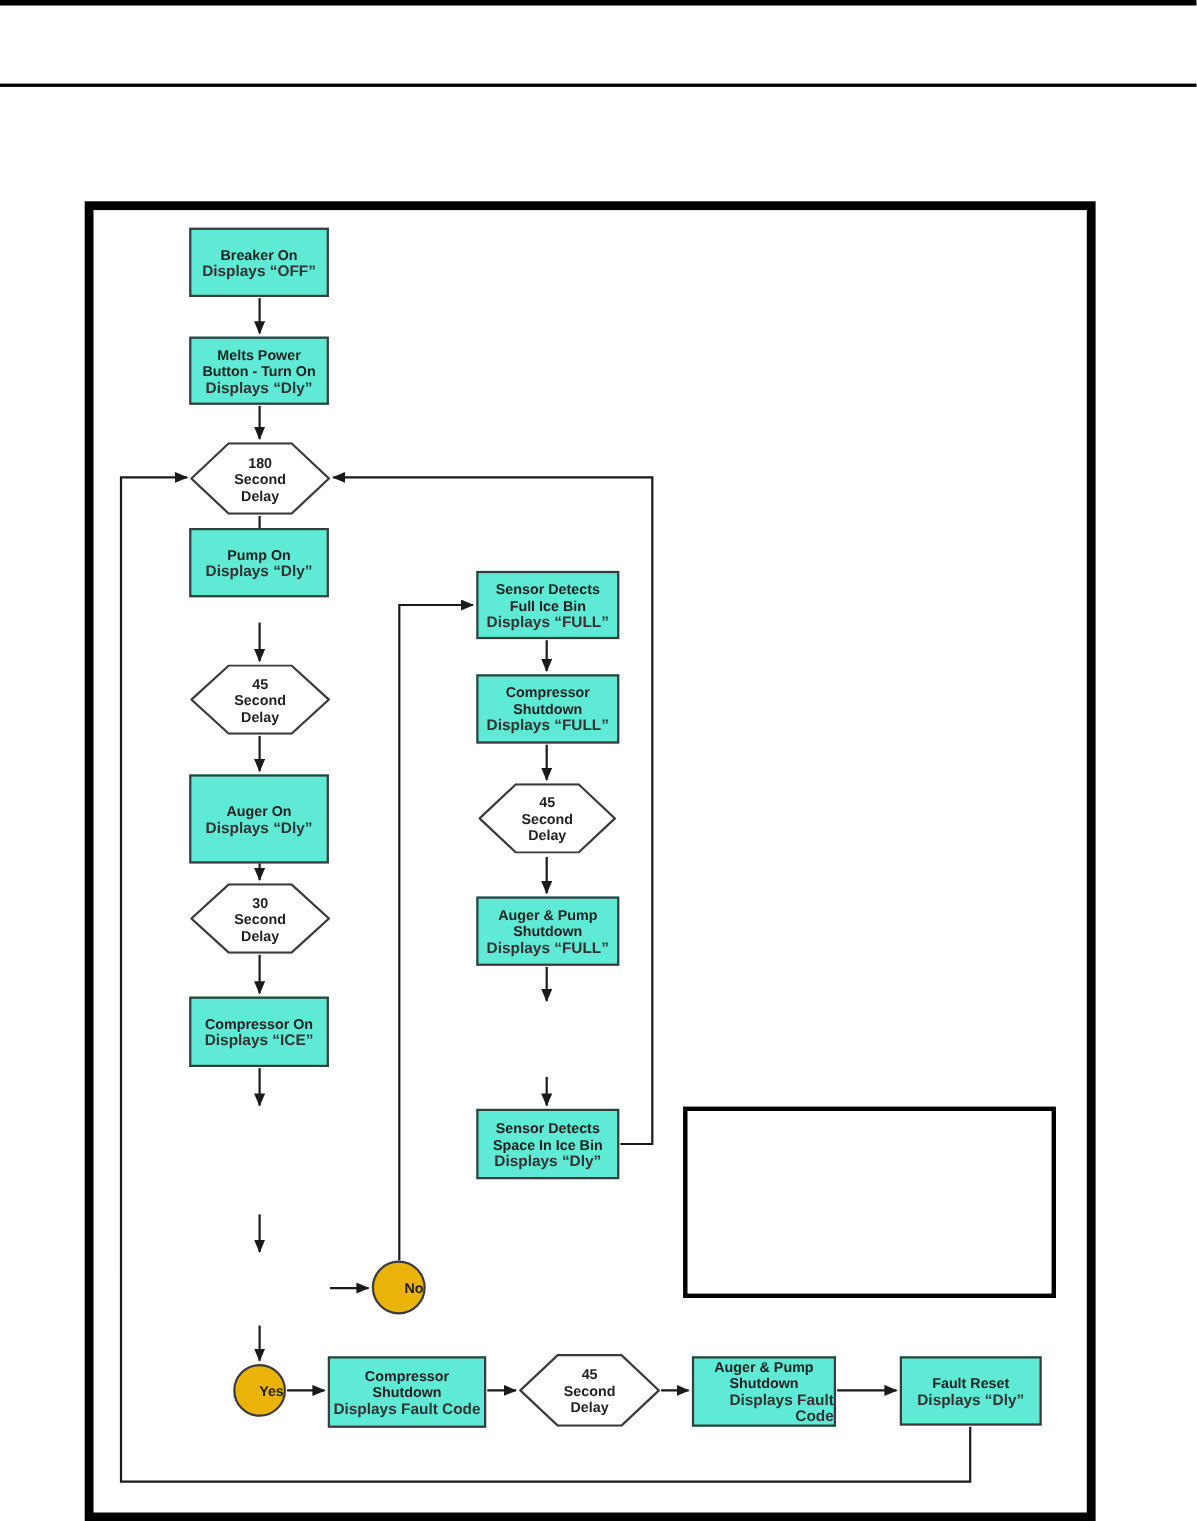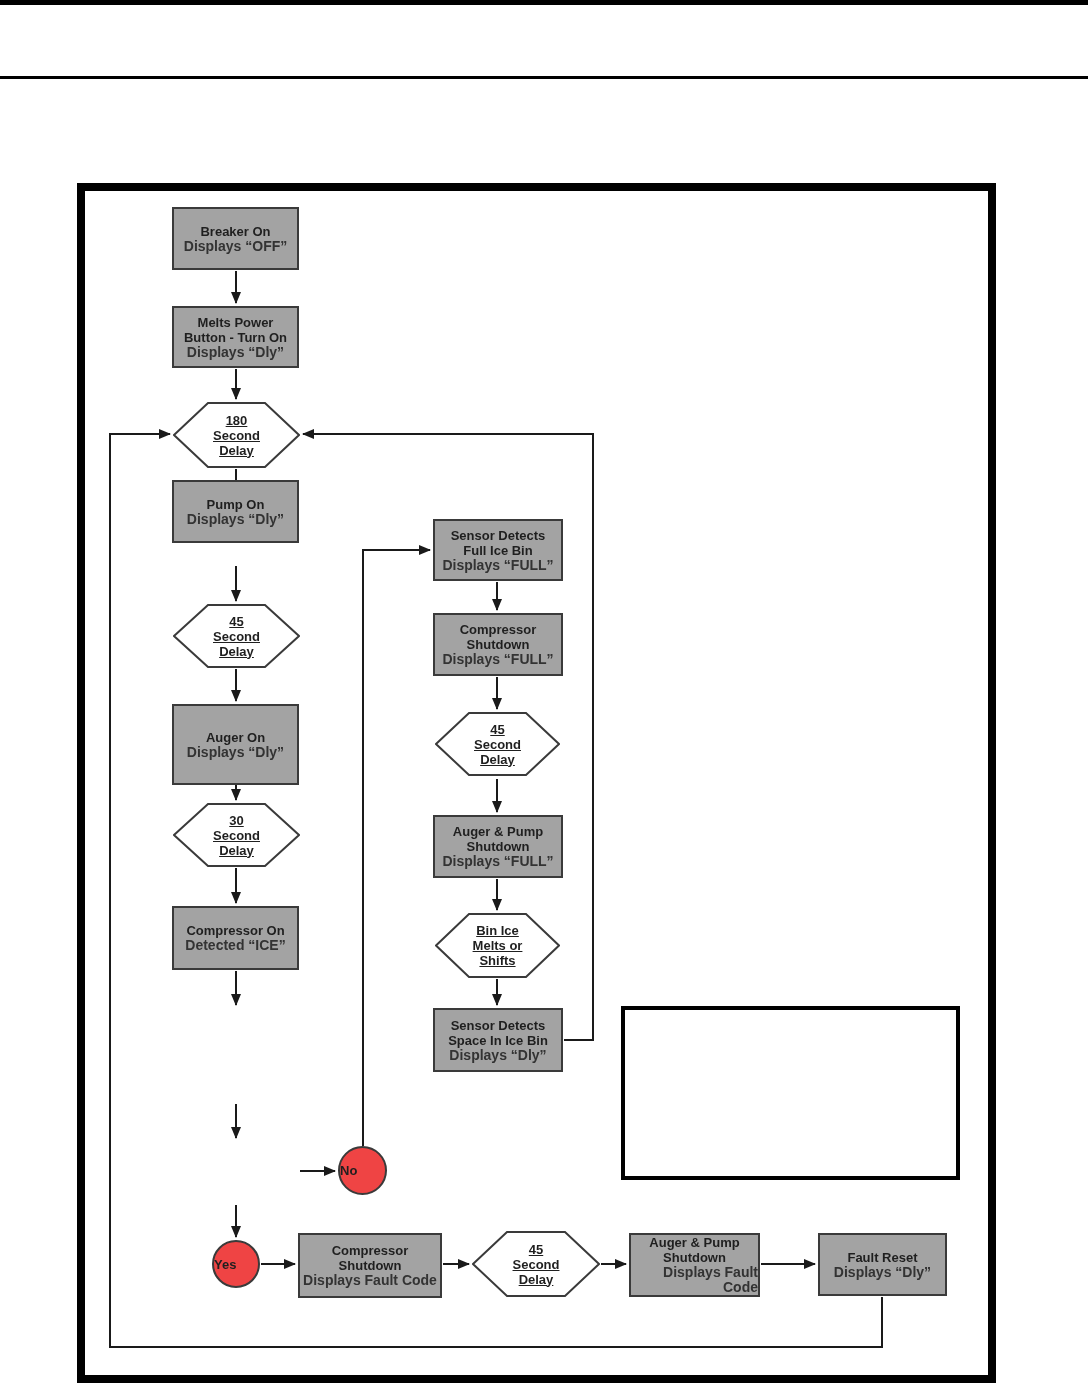--- a/index.html
+++ b/index.html
@@ -2,27 +2,27 @@
 <html><head>
 <meta charset="utf-8">
 <style>
   html,body{margin:0;padding:0;background:#ffffff;}
   .page{position:relative;width:1088px;height:1383px;background:#ffffff;overflow:hidden;
         font-family:"Liberation Sans","DejaVu Sans",sans-serif;}
   .top-bar{position:absolute;left:0;top:0;width:1088px;height:5px;background:#000;}
   .header-rule{position:absolute;left:0;top:76px;width:1088px;height:3px;background:#000;}
   .frame{position:absolute;left:77px;top:183px;width:919px;height:1200px;border:8px solid #000;box-sizing:border-box;}
   .connectors{position:absolute;left:0;top:0;}
-  .box{position:absolute;box-sizing:border-box;border:2px solid #3a3a3a;background:#a3a3a3;
+  .box{position:absolute;box-sizing:border-box;border:2px solid #3a3a3a;background:#5eead4;
        display:flex;flex-direction:column;align-items:center;justify-content:center;text-align:center;z-index:2;}
   .shape{position:absolute;display:flex;align-items:center;justify-content:center;text-align:center;z-index:2;}
   .shape svg{position:absolute;left:0;top:0;}
-  .shape .t{position:relative;text-decoration:underline;}
-  .circle{position:absolute;box-sizing:border-box;border:2px solid #3a3a3a;border-radius:50%;background:#ef4444;
-          display:flex;align-items:center;justify-content:flex-start;text-align:center;z-index:2;}
+  .shape .t{position:relative;}
+  .circle{position:absolute;box-sizing:border-box;border:2px solid #3a3a3a;border-radius:50%;background:#eab308;
+          display:flex;align-items:center;justify-content:flex-end;text-align:center;z-index:2;}
   .callout{position:absolute;box-sizing:border-box;border:4px solid #000;background:#fff;z-index:2;}
   .t{font-size:13px;line-height:15px;font-weight:bold;color:#1f1f1f;white-space:pre-line;}
   .s{font-size:14px;line-height:15px;font-weight:bold;color:#333;white-space:pre-line;text-align:right;}
   polygon.node-poly{fill:#ffffff;stroke:#3a3a3a;stroke-width:2;}
   path.edge{fill:none;stroke:#1a1a1a;stroke-width:2;}
 </style>
 </head>
 <body>
 
 <div class="page">
@@ -105,21 +105,21 @@
     <svg width="127" height="64" viewBox="0 0 127 64">
       <polygon class="node-poly" points="1,32 35,1 92,1 126,32 92,63 35,63"></polygon>
     </svg>
     <div class="t">30
 Second
 Delay</div>
   </div>
 
   <div class="box" style="left:172px;top:906px;width:127px;height:64px">
     <div class="t">Compressor On</div>
-    <div class="s">Detected “ICE”</div>
+    <div class="s">Displays “ICE”</div>
   </div>
 
 
 
   <div class="circle" style="left:338px;top:1146px;width:49px;height:49px">
     <div class="t">No</div>
   </div>
 
   <div class="circle" style="left:212px;top:1240px;width:48px;height:48px">
     <div class="t">Yes</div>
@@ -171,28 +171,20 @@
 Second
 Delay</div>
   </div>
 
   <div class="box" style="left:433px;top:815px;width:130px;height:63px">
     <div class="t">Auger &amp; Pump
 Shutdown</div>
     <div class="s">Displays “FULL”</div>
   </div>
 
-  <div class="shape" style="left:435px;top:913px;width:125px;height:65px">
-    <svg width="125" height="65" viewBox="0 0 125 65">
-      <polygon class="node-poly" points="1,32.5 34,1 91,1 124,32.5 91,64 34,64"></polygon>
-    </svg>
-    <div class="t">Bin Ice
-Melts or
-Shifts</div>
-  </div>
 
   <div class="box" style="left:433px;top:1008px;width:130px;height:64px">
     <div class="t">Sensor Detects
 Space In Ice Bin</div>
     <div class="s">Displays “Dly”</div>
   </div>
 
   <div class="callout" style="left:621px;top:1006px;width:339px;height:174px"></div>
 
 </div>

